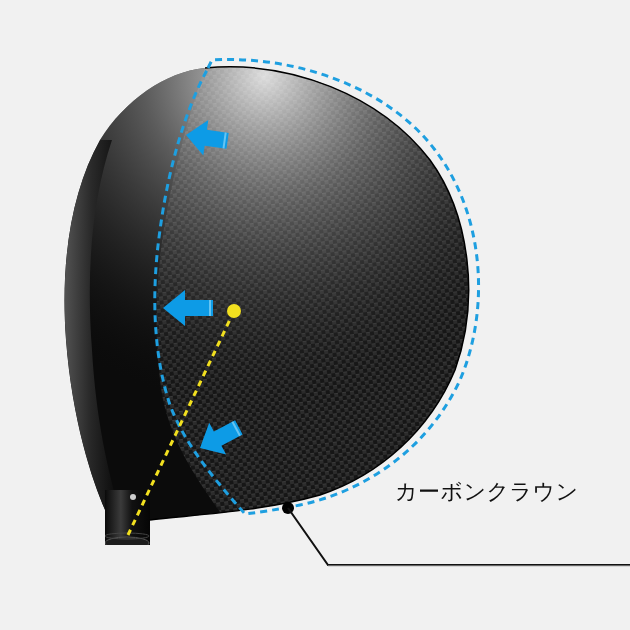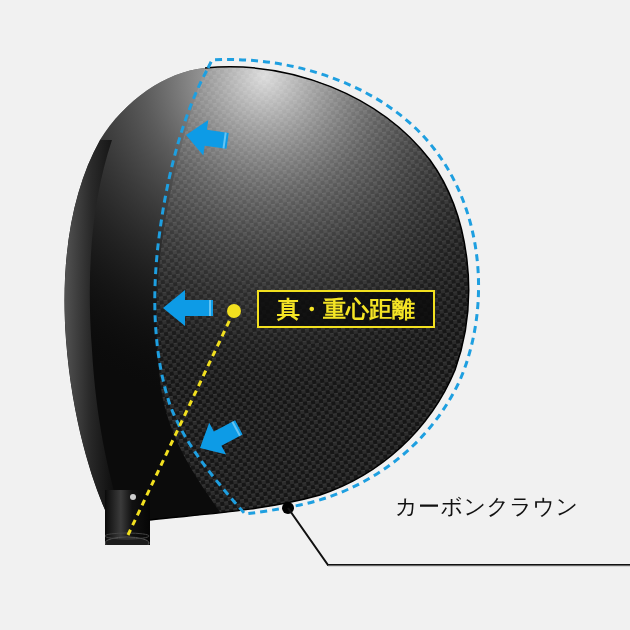--- a/index.html
+++ b/index.html
@@ -27,21 +27,21 @@
     }
     .caption {
       position: absolute;
       left: 395px;
       color: #111;
       font-size: 22px;
       line-height: 28px;
       white-space: nowrap;
       letter-spacing: 0.5px;
     }
-    .caption.l1 { top: 493px; }
+    .caption.l1 { top: 478px; }
     .caption.l2 { top: 527px; }
   </style>
 </head>
 <body>
 
 <div id="stage">
   <svg width="630" height="630" viewBox="0 0 630 630" xmlns="http://www.w3.org/2000/svg">
     <defs>
       <pattern id="weave" width="8" height="8" patternUnits="userSpaceOnUse" patternTransform="rotate(-8)">
         <rect width="8" height="8" fill="#161616"></rect>
@@ -104,16 +104,15 @@
     <g transform="translate(200,448)">
       <path d="M 0 0 L 20 -18 L 20 -8 L 44 -8 L 44 8 L 20 8 L 20 18 Z" fill="#0d9be6" transform="rotate(-28)"></path>
       <rect x="40" y="-8" width="2" height="16" fill="#66c4f2" transform="rotate(-28)"></rect>
     </g>
 
     <circle cx="288" cy="508" r="6" fill="#000"></circle>
     <polyline points="288,508 328,565 630,565" fill="none" stroke="#111" stroke-width="2"></polyline>
     <line x1="328" y1="566" x2="630" y2="566" stroke="#bbb" stroke-width="1"></line>
   </svg>
 
-  <div class="label-box">真・重心距離</div>
 
   <div class="caption l1">カーボンクラウン</div>
 </div>
 
 </body></html>

